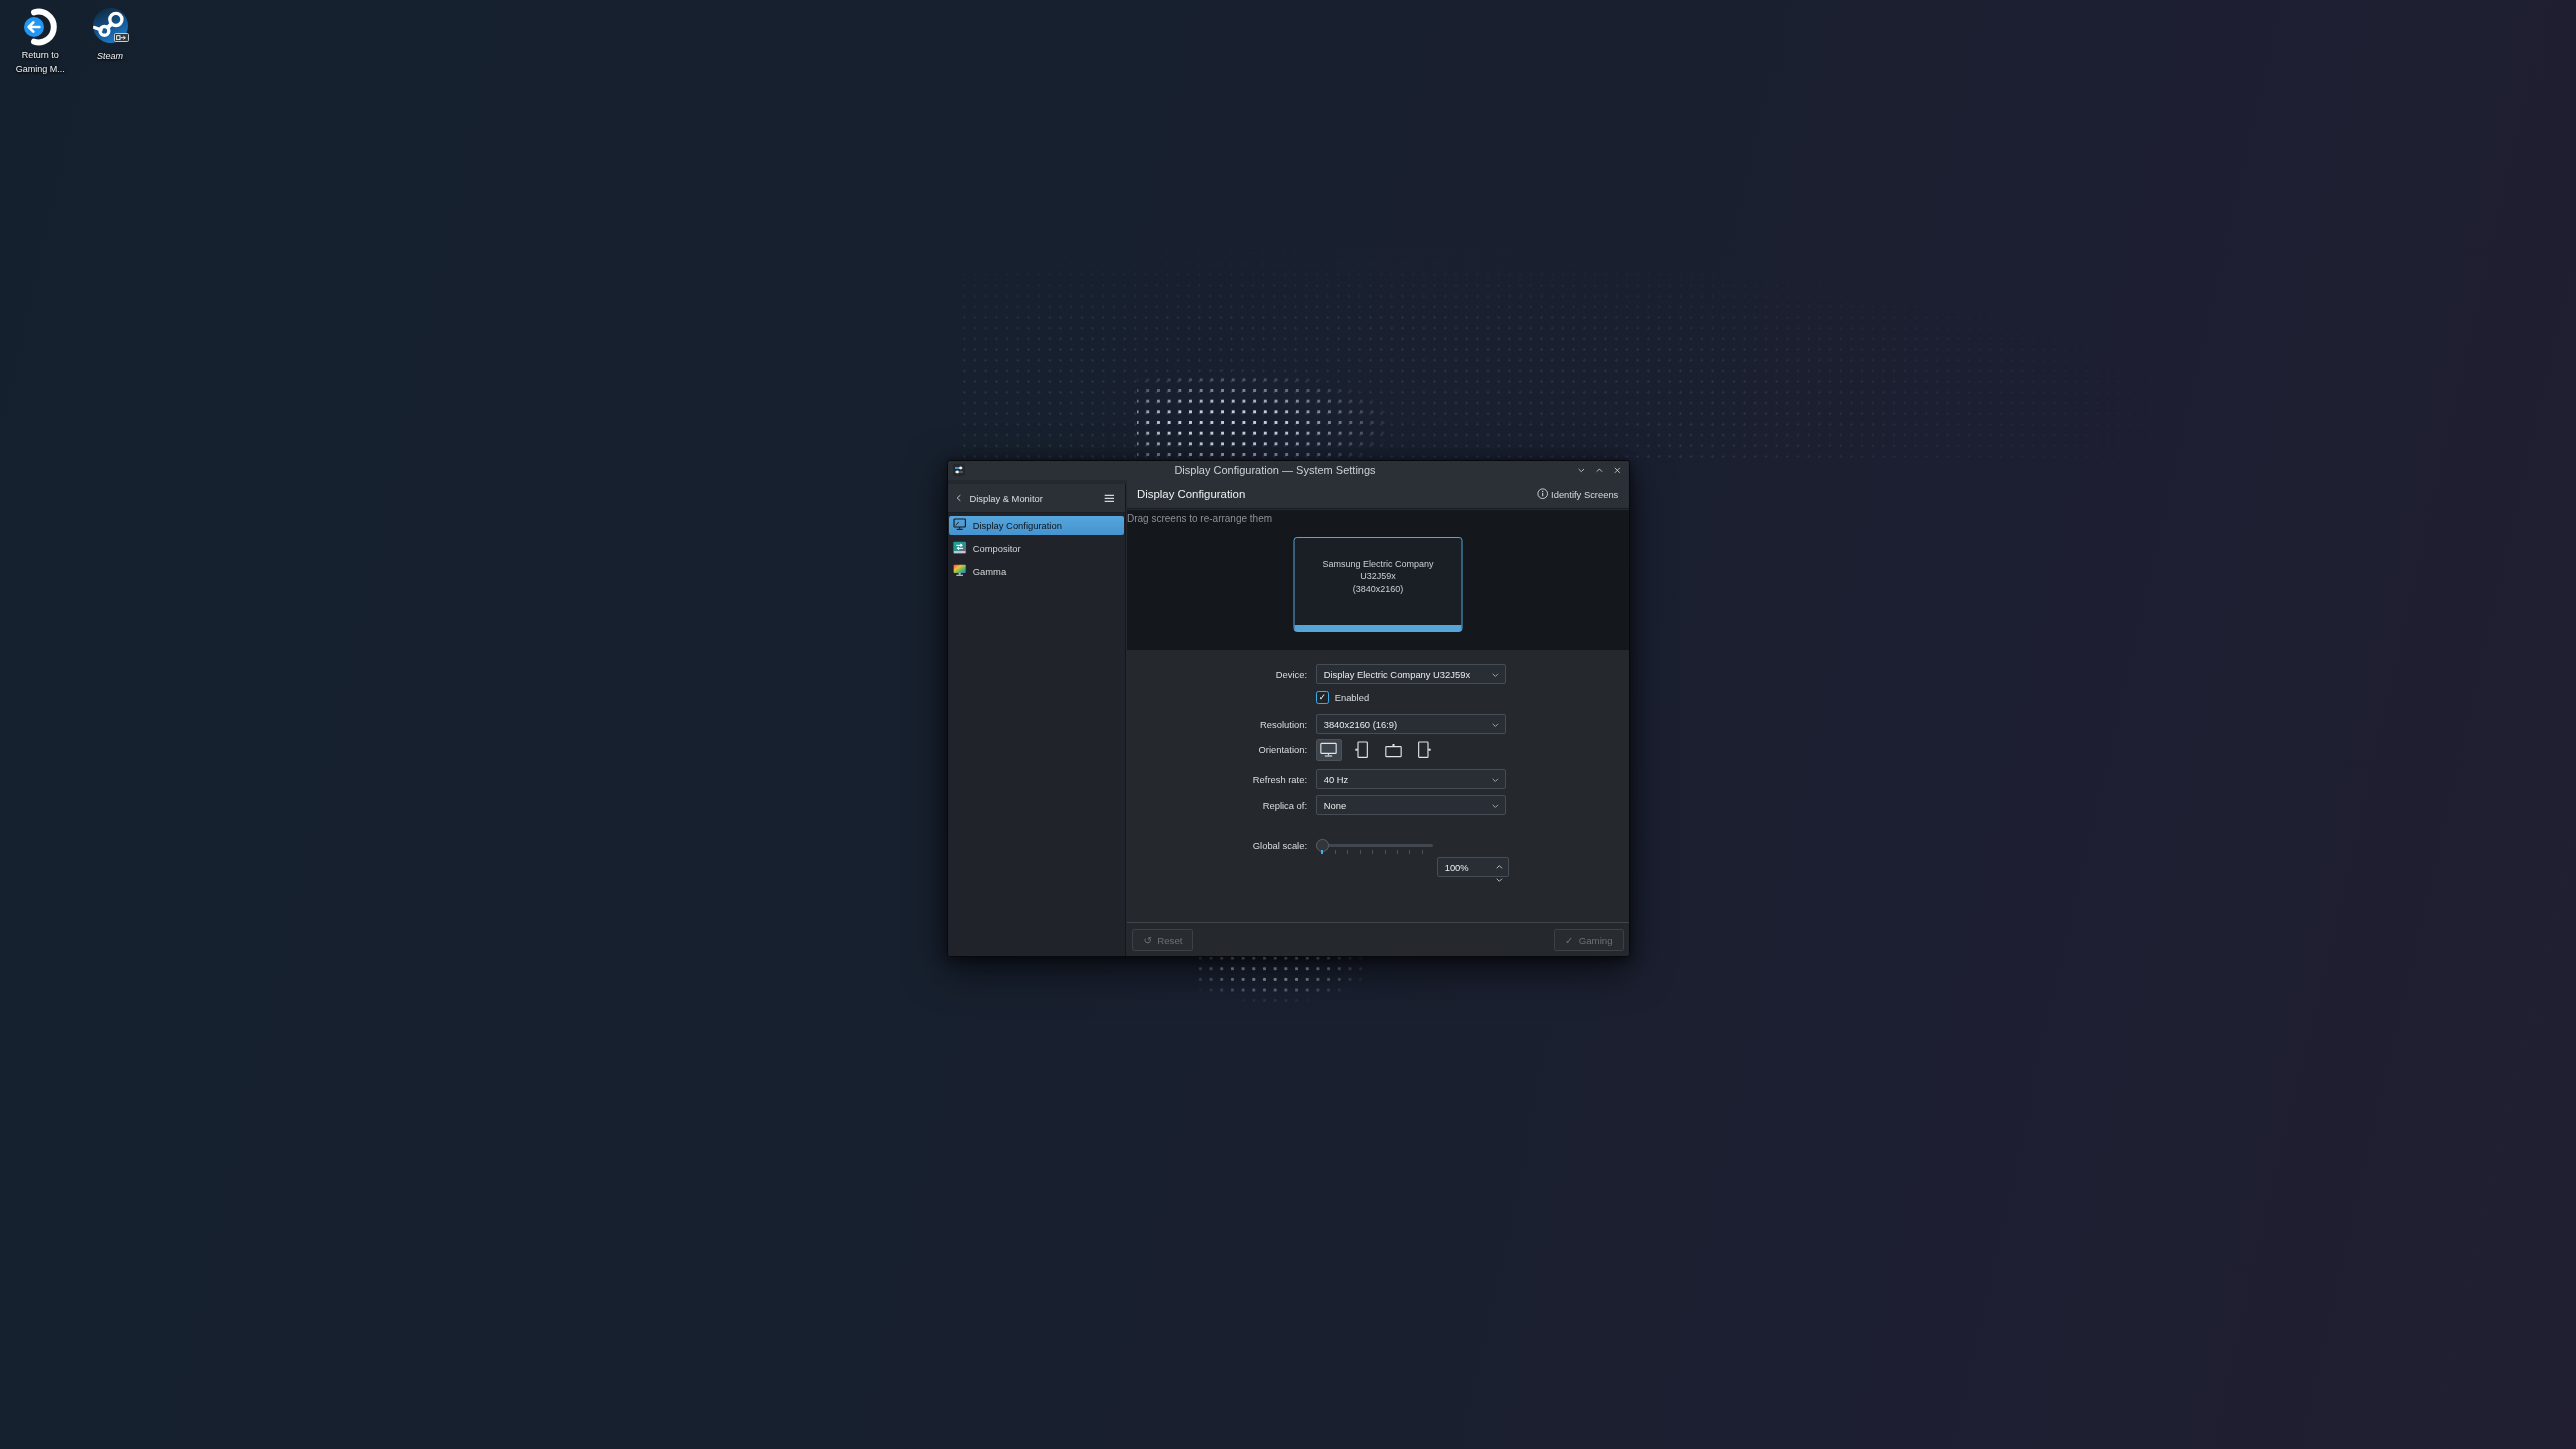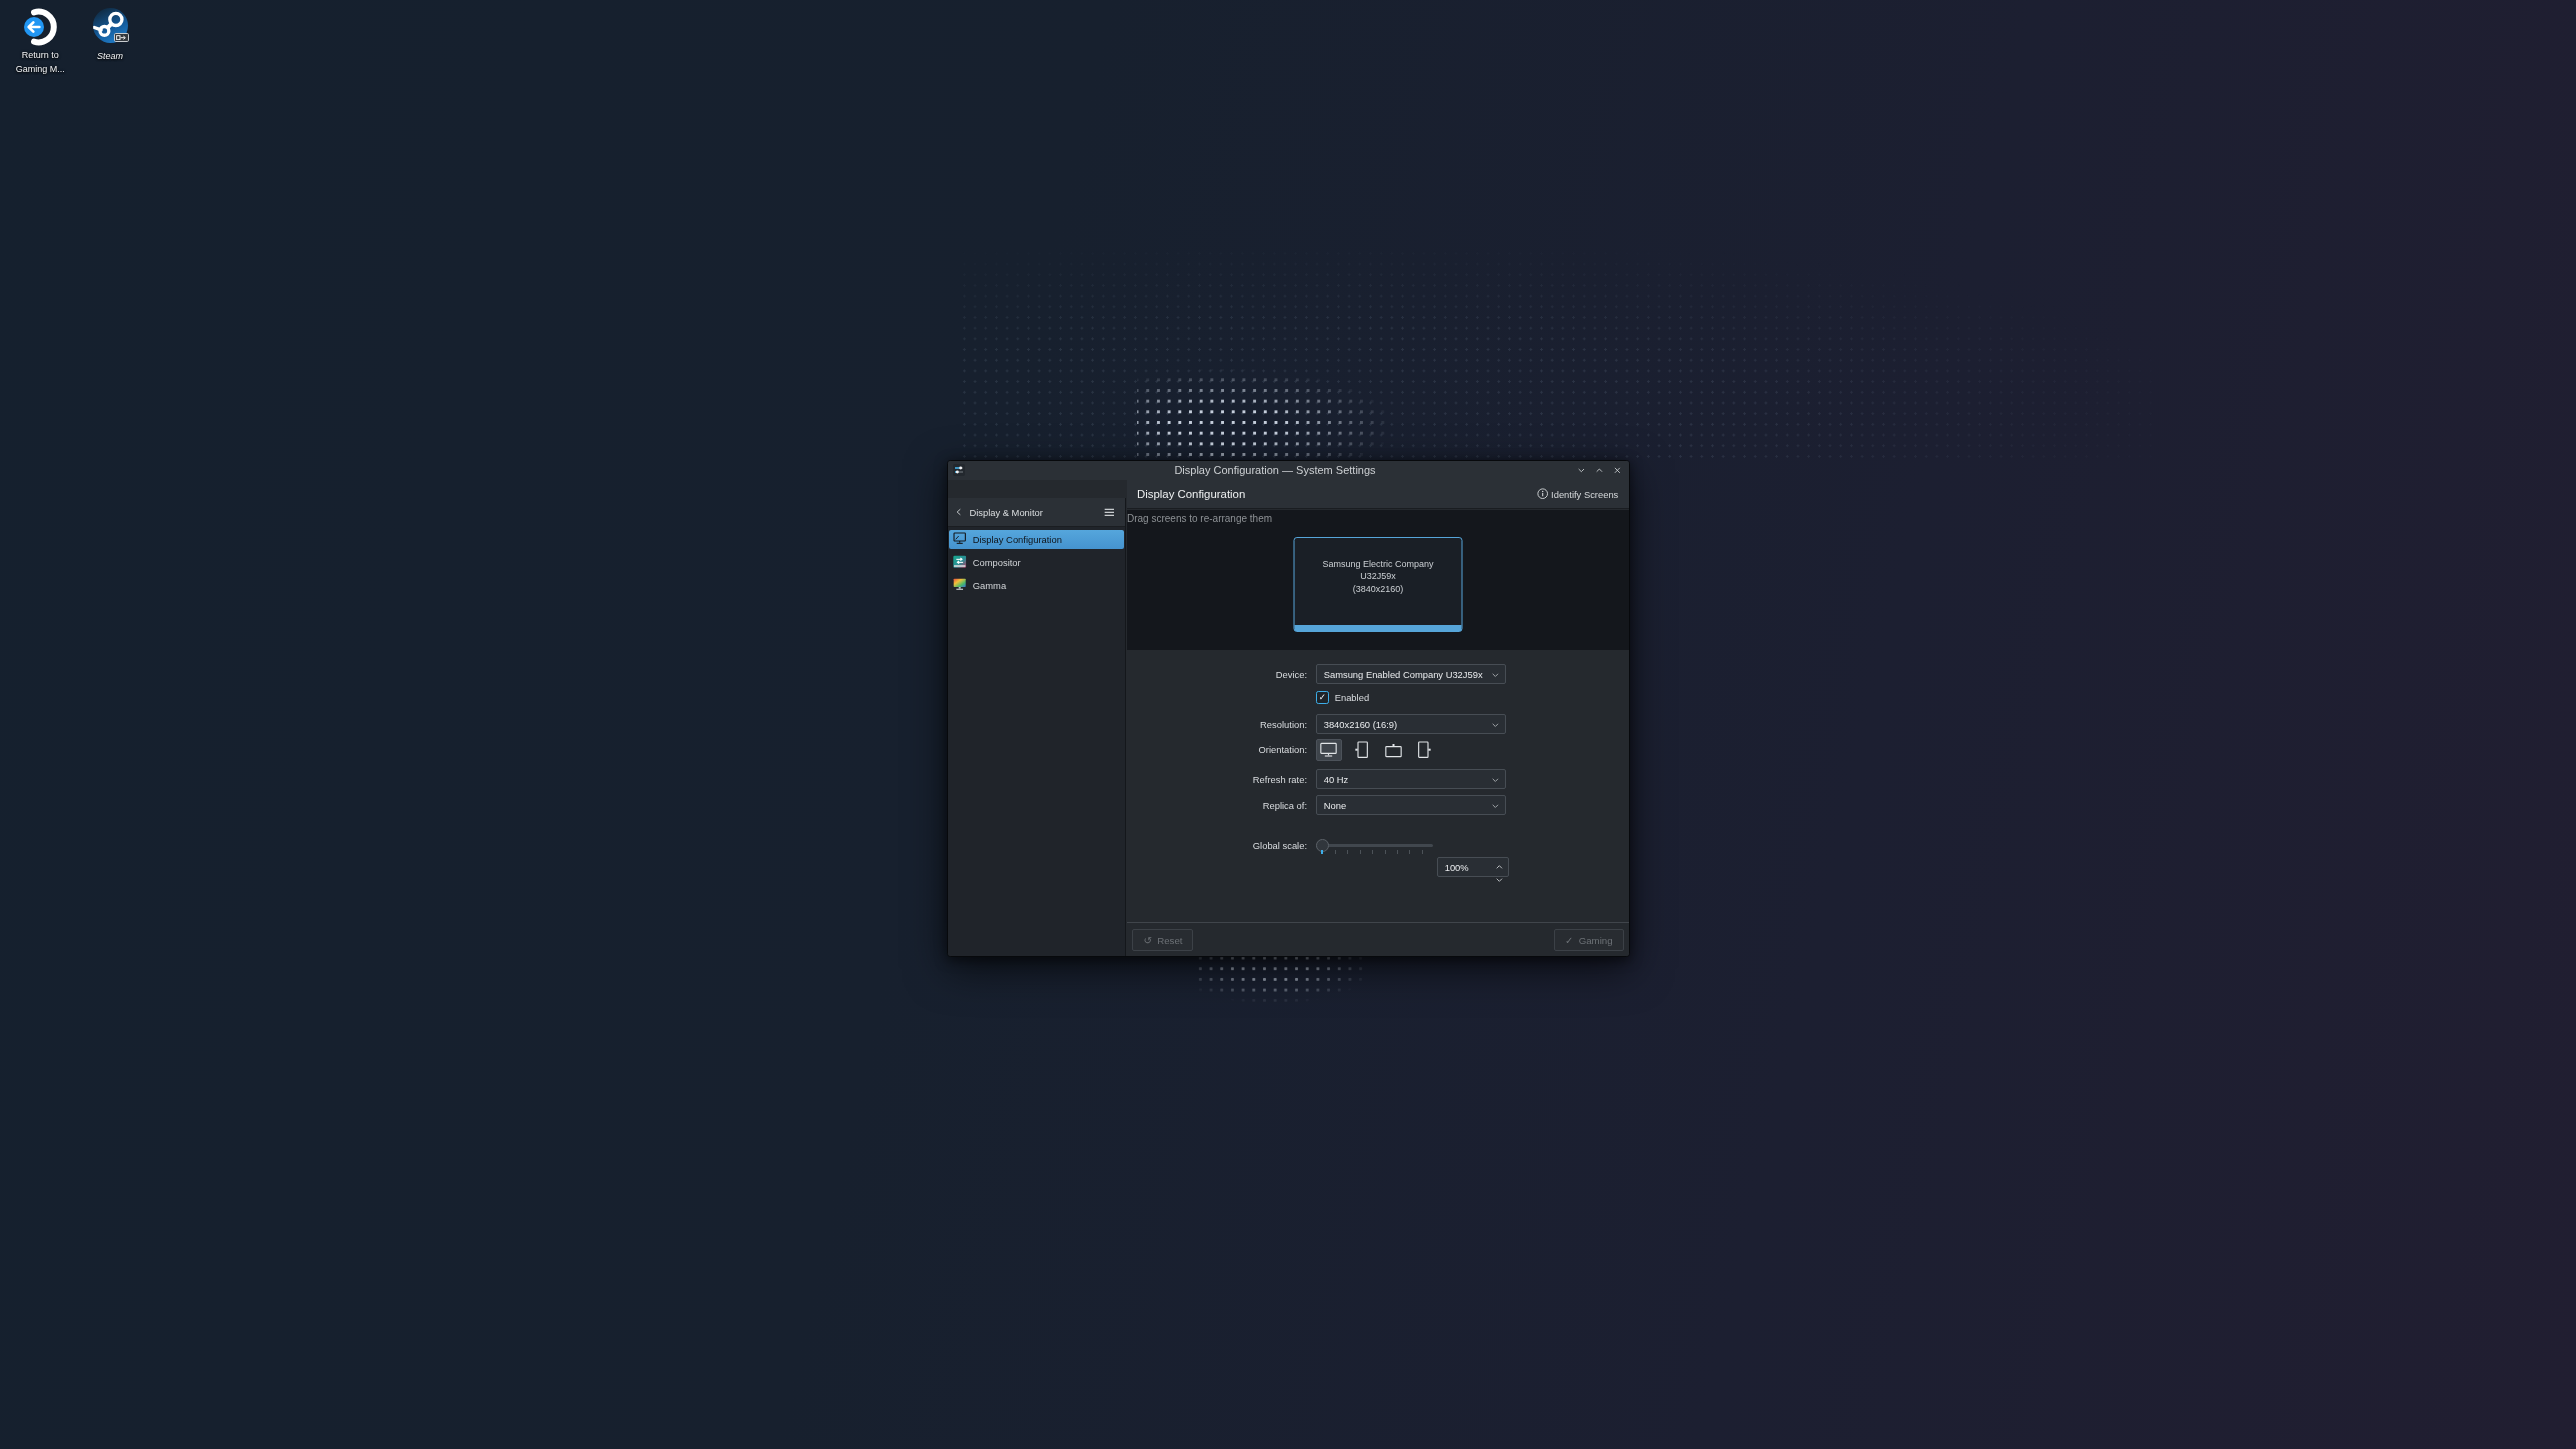--- a/index.html
+++ b/index.html
@@ -63,21 +63,21 @@
   .titlebar { position:absolute; left:0; top:0; right:0; height:19px; background:#2b3036; }
   .titlebar .win-icon { position:absolute; left:4.7px; top:3.4px; }
   .titlebar .title { position:absolute; left:40px; right:67px; top:0; height:19px;
     line-height:19px; text-align:center; font-size:11px; color:#cdd0d3; white-space:nowrap; }
   .win-controls { position:absolute; right:5.4px; top:0; height:19px; display:flex; gap:5.4px; align-items:center; }
   .win-btn { width:12.7px; height:12.7px; display:flex; align-items:center; justify-content:center; }
 
   .window-body { position:absolute; left:0; top:19px; right:0; bottom:0; }
 
   
-  .sidebar { position:absolute; left:0; top:18px; bottom:0; width:178px;
+  .sidebar { position:absolute; left:0; top:4px; bottom:0; width:178px;
     background:#20242a; border-right:0.7px solid #14171b; }
   .sidebar-header { height:29px; background:#2b3036; border-bottom:0.7px solid #1a1d21;
     display:flex; align-items:center; position:relative; }
   .back-btn { width:17.4px; height:17.4px; margin-left:2.7px; display:flex; align-items:center; justify-content:center; }
   .sidebar-header .hdr-label { font-size:9.4px; color:#dcdfe1; margin-left:1.3px; }
   .hamburger-btn { position:absolute; right:6.7px; width:17.4px; height:17.4px;
     display:flex; align-items:center; justify-content:center; }
   .sidebar-items { padding:2.7px 0.7px 0 0.7px; }
   .side-item { height:19.5px; margin-bottom:3.4px; border-radius:2px;
     display:flex; align-items:center; gap:6px; padding-left:4.7px;
@@ -323,21 +323,21 @@
           </div>
           <div class="active-bar"></div>
         </div>
       </div>
 
       <div class="form-area">
 
         <div class="form-row" style="top:14px; height:20px;">
           <div class="form-label lbl-mid">Device:</div>
           <div class="row-ctrl dropdown">
-            <span>Samsung Enabled Company U32J59x</span>
+            <span>Display Electric Company U32J59x</span>
             <svg width="6.7" height="4.7" viewBox="0 0 10 7">
                 <polyline points="1,1.2 5,5.2 9,1.2" fill="none" stroke="#a9adb1" stroke-width="1.4"></polyline>
               </svg>
           </div>
         </div>
 
         <div class="form-row" style="top:41px; height:13.4px;">
           <div class="row-ctrl enabled-row">
             <div class="checkbox">
               <span>✓</span>

